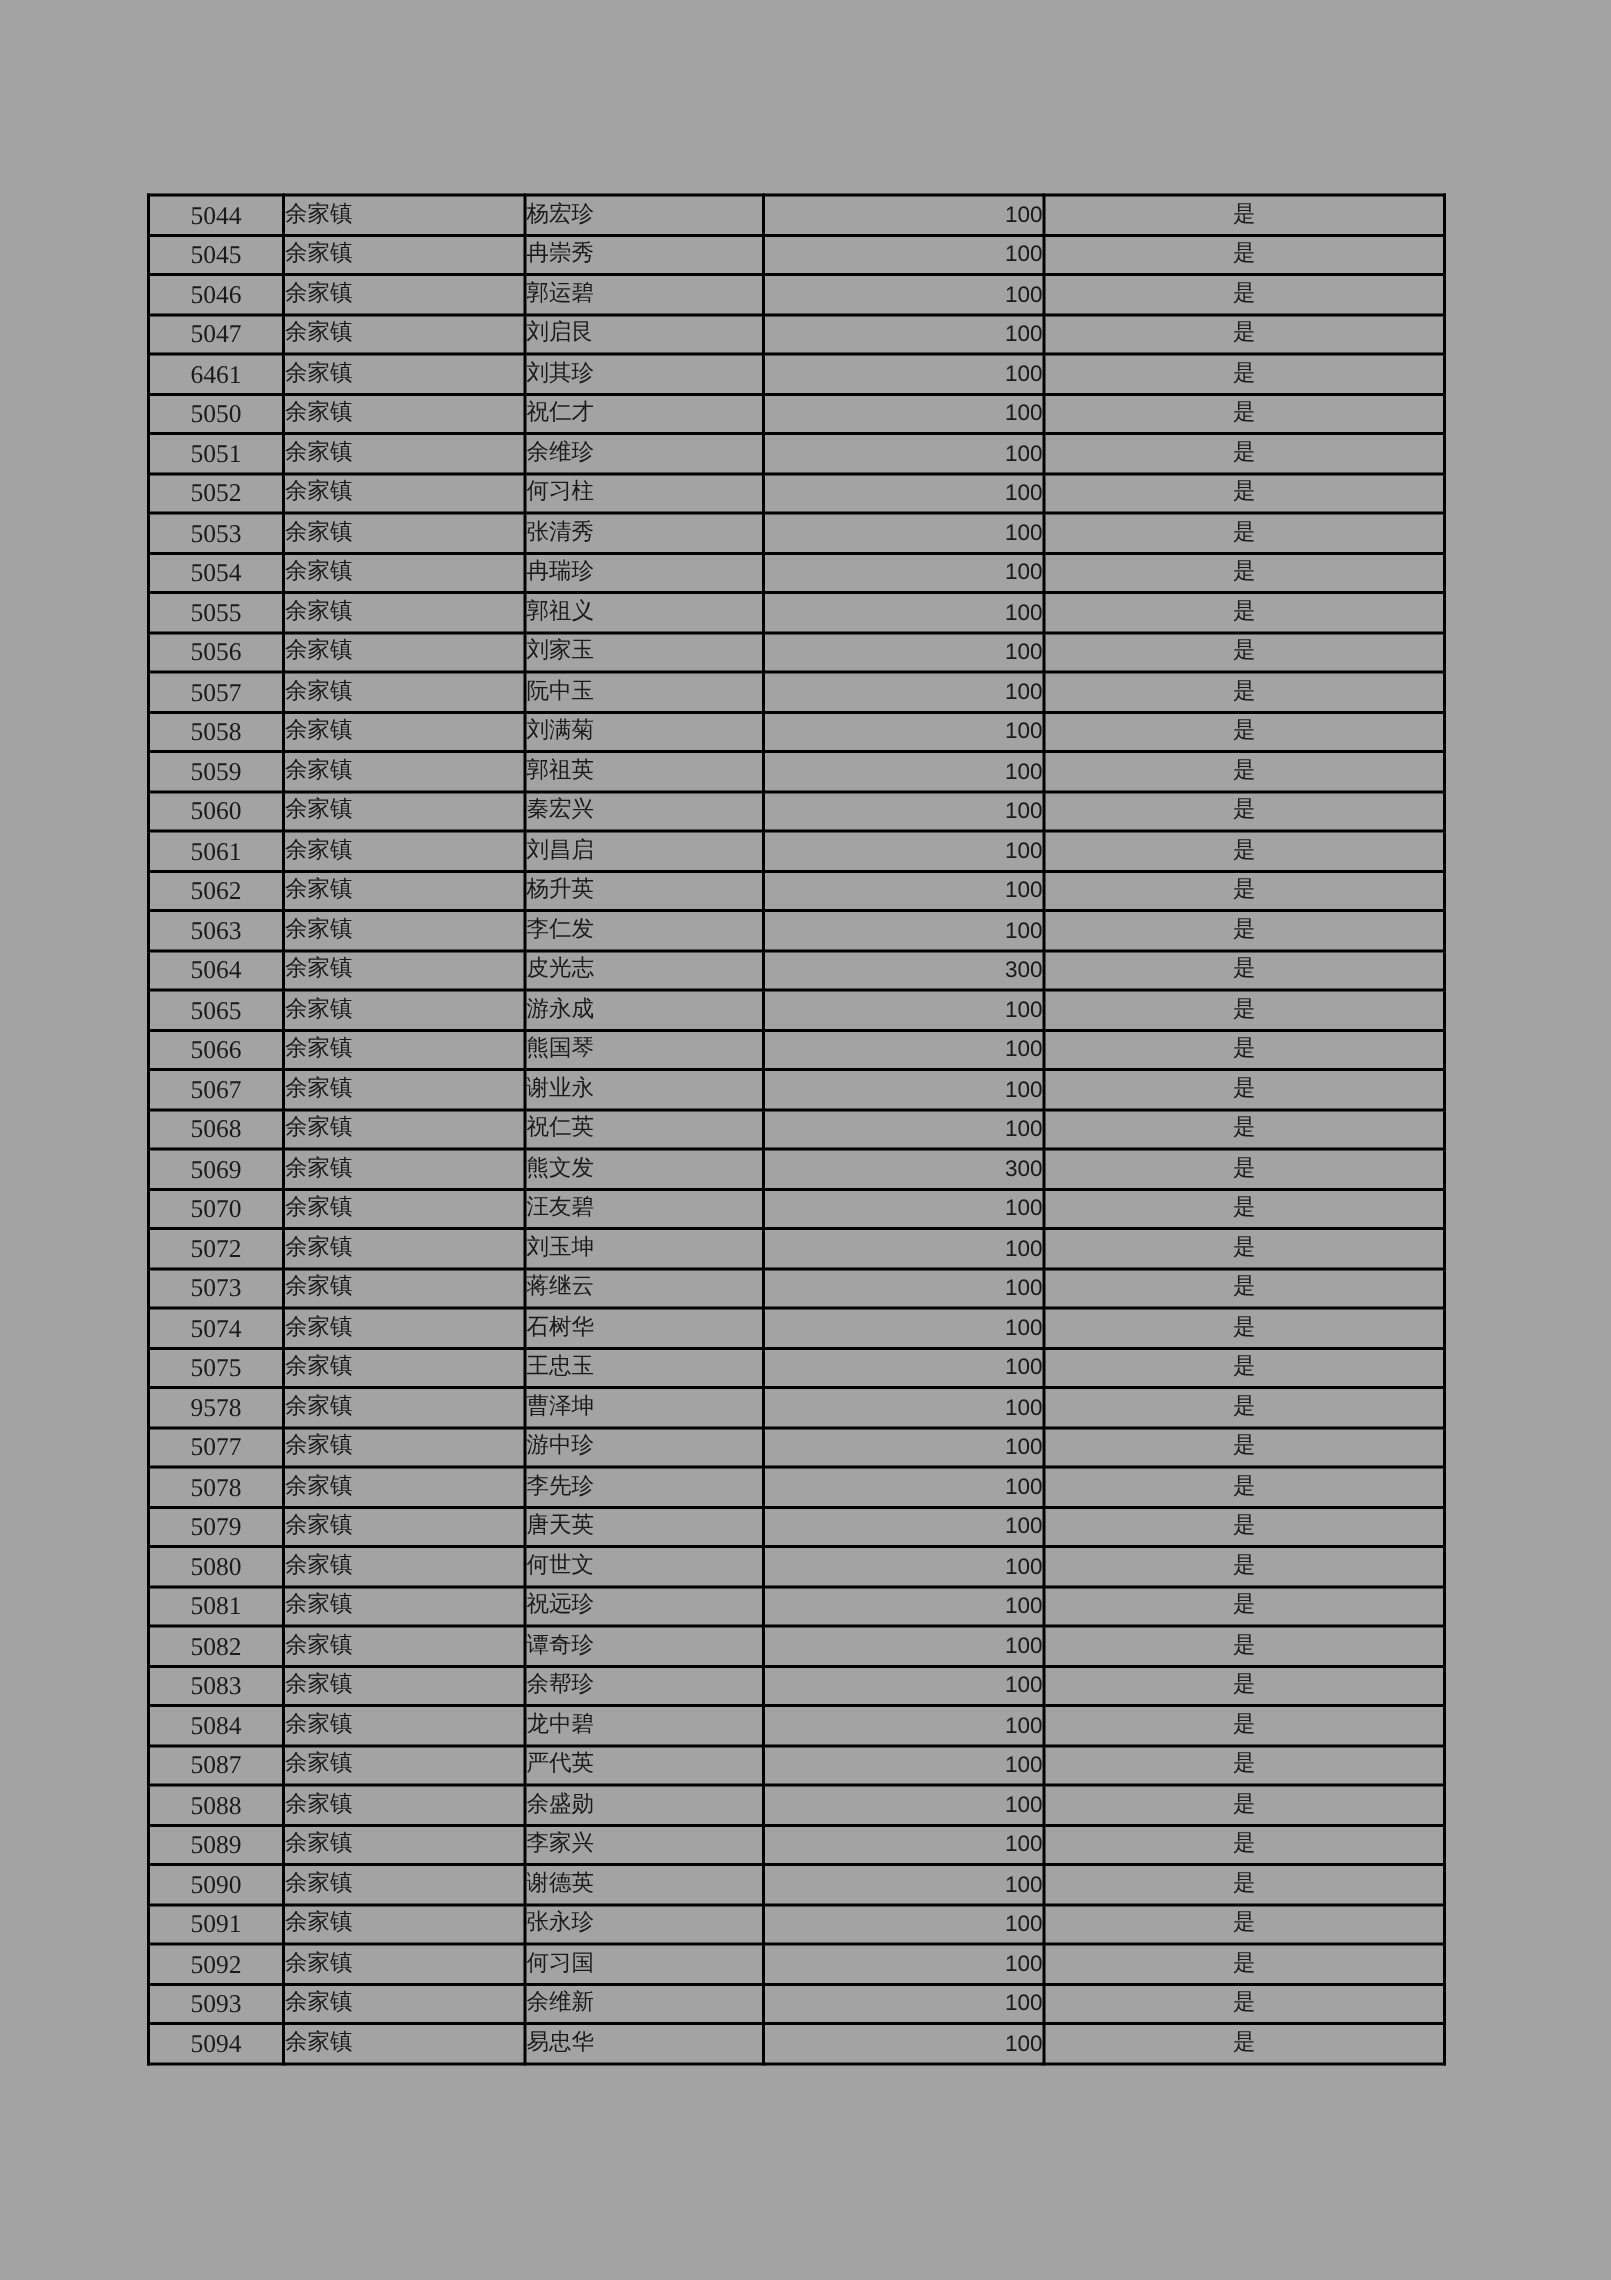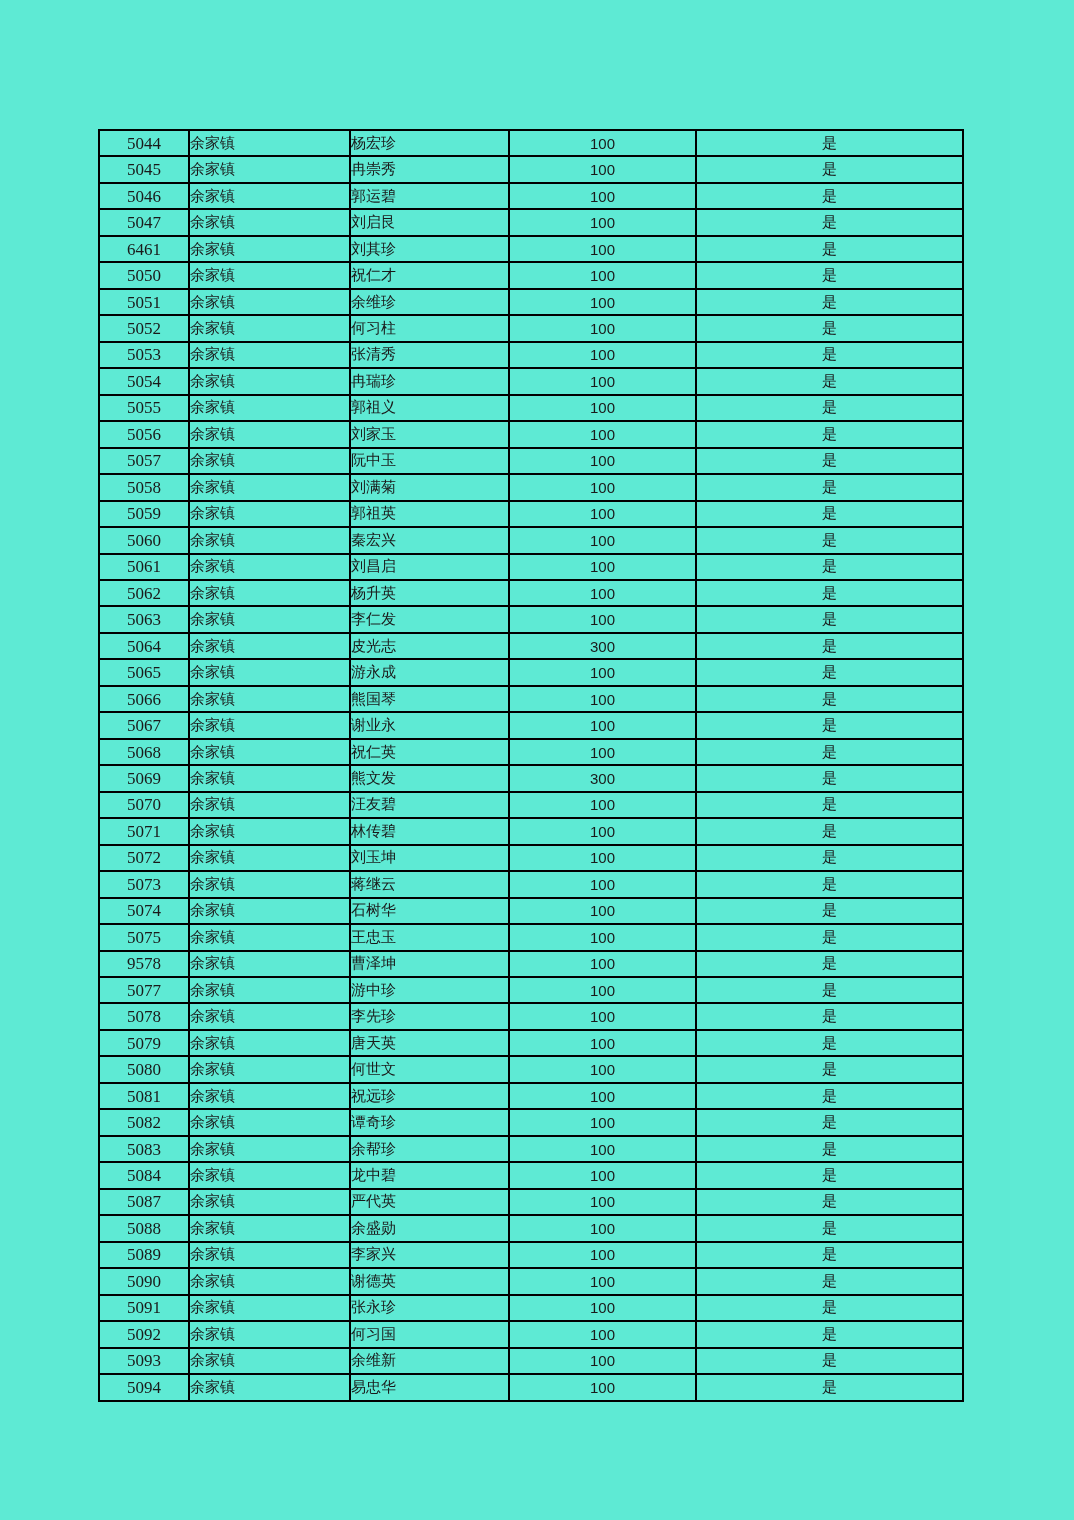--- a/index.html
+++ b/index.html
@@ -4,21 +4,21 @@
 <style>
   html, body {
     margin: 0;
     padding: 0;
     background: #ffffff;
   }
   .page {
     position: relative;
     width: 1074px;
     height: 1520px;
-    background: #5eead4;
+    background: #a3a3a3;
     overflow: hidden;
   }
   table.roster {
     position: absolute;
     left: 98px;
     top: 129px;
     width: 864px;
     height: 1248px;
     border-collapse: collapse;
     table-layout: fixed;
@@ -38,21 +38,21 @@
     font-family: "Liberation Serif", serif;
     font-size: 17px;
   }
   td.c-town, td.c-name {
     text-align: left;
     padding-left: 5px;
     font-family: "Liberation Serif", serif;
     font-size: 15px;
   }
   td.c-amt {
-    text-align: center;
+    text-align: right;
     padding-left: 4px;
     font-family: "Liberation Sans", sans-serif;
     font-size: 15px;
   }
   td.c-yes {
     text-align: center;
     font-family: "Liberation Serif", serif;
     font-size: 15px;
   }
 </style>
@@ -245,27 +245,20 @@
           <td class="c-yes">是</td>
         </tr>
         <tr>
           <td class="c-id">5070</td>
           <td class="c-town">余家镇</td>
           <td class="c-name">汪友碧</td>
           <td class="c-amt">100</td>
           <td class="c-yes">是</td>
         </tr>
         <tr>
-          <td class="c-id">5071</td>
-          <td class="c-town">余家镇</td>
-          <td class="c-name">林传碧</td>
-          <td class="c-amt">100</td>
-          <td class="c-yes">是</td>
-        </tr>
-        <tr>
           <td class="c-id">5072</td>
           <td class="c-town">余家镇</td>
           <td class="c-name">刘玉坤</td>
           <td class="c-amt">100</td>
           <td class="c-yes">是</td>
         </tr>
         <tr>
           <td class="c-id">5073</td>
           <td class="c-town">余家镇</td>
           <td class="c-name">蒋继云</td>

